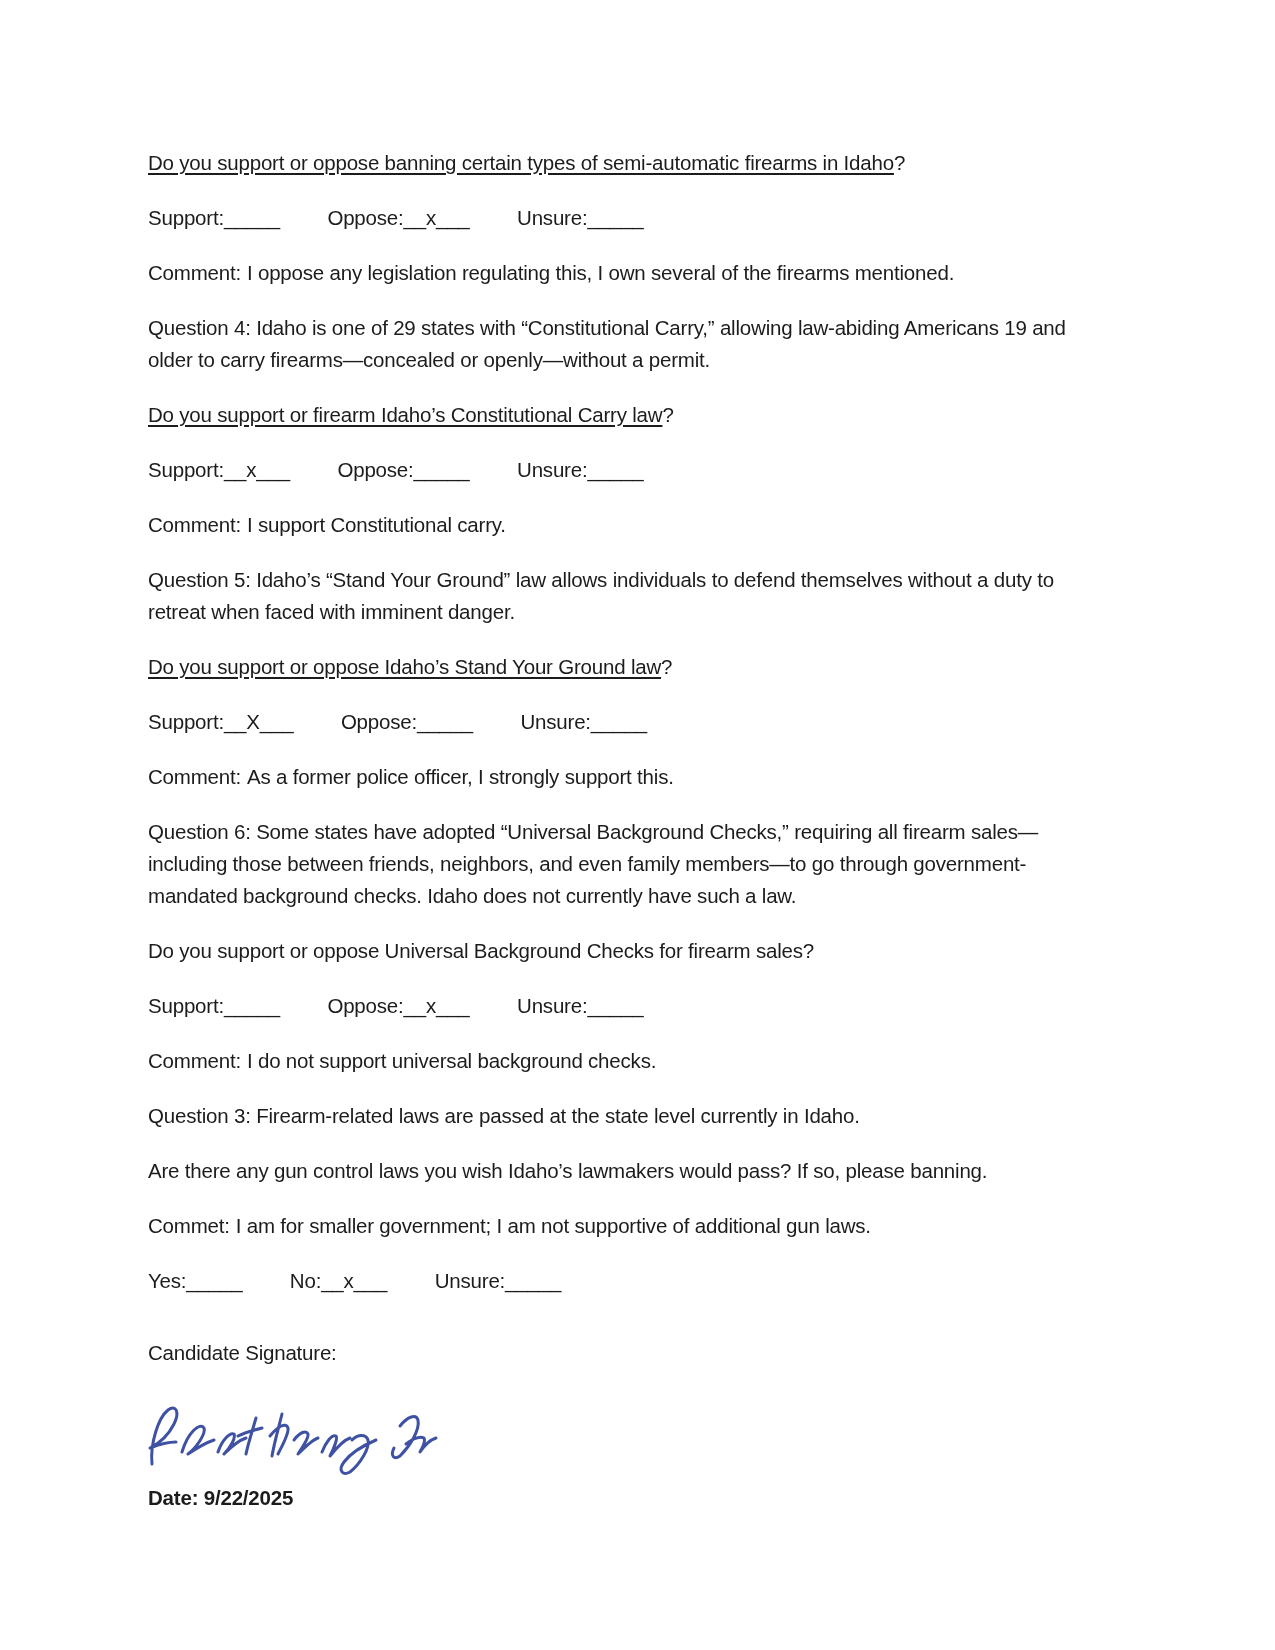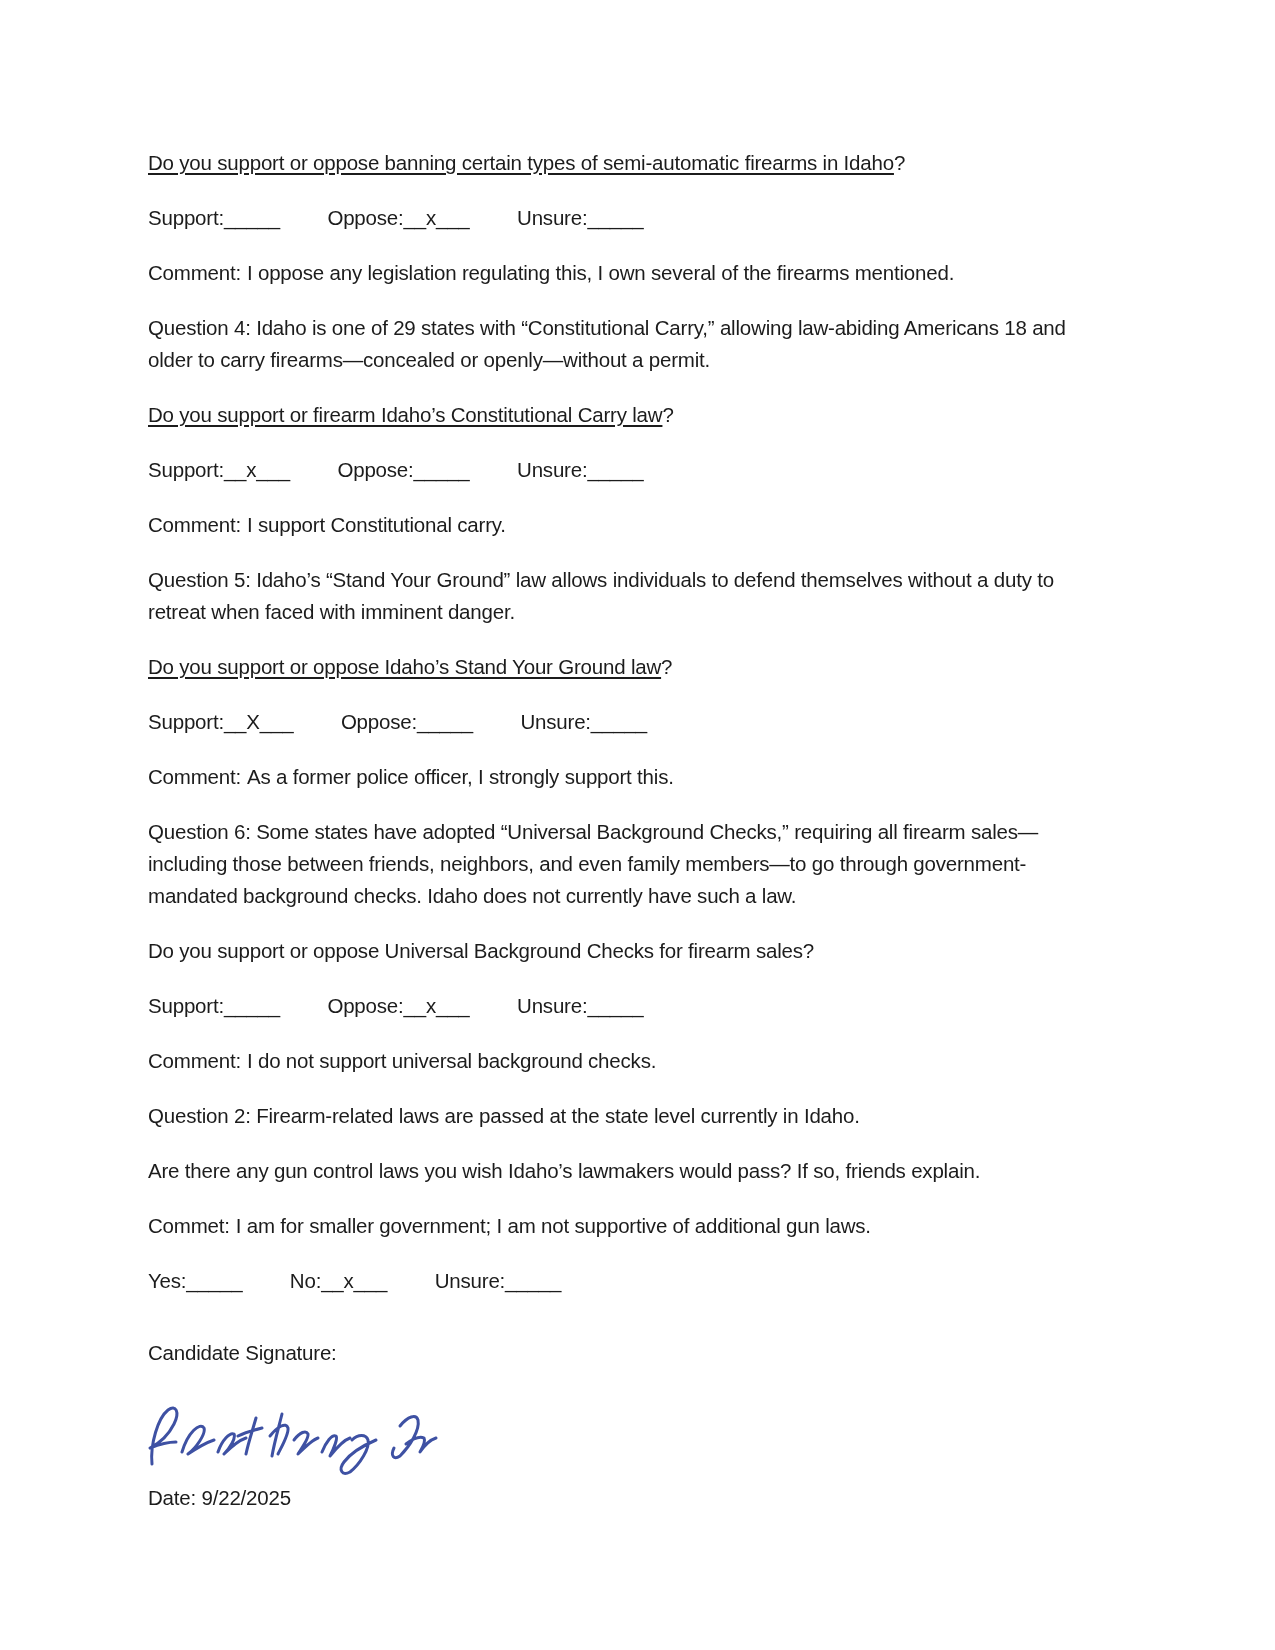--- a/index.html
+++ b/index.html
@@ -29,39 +29,39 @@
   .sig-block { margin-top: 40px; }
   .sig-label { margin-bottom: 4px; }
   .sig-svg { display: block; margin: 2px 0 0 -6px; }
   .sig-svg path {
     fill: none;
     stroke: var(--ink, #3e51a3);
     stroke-width: 3;
     stroke-linecap: round;
     stroke-linejoin: round;
   }
-  .date-line { margin-top: 4px; }
+  .date-line { margin-top: 4px; font-weight: bold; }
 </style>
 </head>
 <body style="color: rgb(28, 28, 28);">
 
 <div class="page">
 
   <section>
     <p class="line"><span class="b u">Do you support or oppose banning certain types of semi-automatic firearms in Idaho</span><span>?</span></p>
     <p class="line answers">
       <span class="field">Support:_____</span>
       <span class="field">Oppose:__x___</span>
       <span class="field">Unsure:_____</span>
     </p>
     <p class="line"><span>Comment:</span><span class="b comment-text">I oppose any legislation regulating this, I own several of the firearms mentioned.</span></p>
   </section>
 
   <section>
-    <p class="line"><span class="b">Question 4</span><span>: Idaho is one of 29 states with “Constitutional Carry,” allowing law-abiding Americans 18 and older to carry firearms—concealed or openly—without a permit.</span></p>
+    <p class="line"><span class="b">Question 4</span><span>: Idaho is one of 29 states with “Constitutional Carry,” allowing law-abiding Americans 19 and older to carry firearms—concealed or openly—without a permit.</span></p>
     <p class="line"><span class="b u">Do you support or firearm Idaho’s Constitutional Carry law</span><span>?</span></p>
     <p class="line answers">
       <span class="field">Support:__x___</span>
       <span class="field">Oppose:_____</span>
       <span class="field">Unsure:_____</span>
     </p>
     <p class="line"><span>Comment:</span><span class="comment-text">I support Constitutional carry.</span></p>
   </section>
 
   <section>
@@ -80,22 +80,22 @@
     <p class="line"><span class="b">Do you support or oppose Universal Background Checks for firearm sales?</span><span></span></p>
     <p class="line answers">
       <span class="field">Support:_____</span>
       <span class="field">Oppose:__x___</span>
       <span class="field">Unsure:_____</span>
     </p>
     <p class="line"><span>Comment:</span><span class="b comment-text">I do not support universal background checks.</span></p>
   </section>
 
   <section>
-    <p class="line"><span class="b">Question 2</span><span>: Firearm-related laws are passed at the state level currently in Idaho.</span></p>
-    <p class="line"><span class="b">Are there any gun control laws you wish Idaho’s lawmakers would pass</span><span>? If so, friends explain.</span></p>
+    <p class="line"><span class="b">Question 3</span><span>: Firearm-related laws are passed at the state level currently in Idaho.</span></p>
+    <p class="line"><span class="b">Are there any gun control laws you wish Idaho’s lawmakers would pass</span><span>? If so, please banning.</span></p>
     <p class="line"><span>Commet:</span><span class="b comment-text">I am for smaller government; I am not supportive of additional gun laws.</span></p>
     <p class="line answers">
       <span class="field">Yes:_____</span>
       <span class="field">No:__x___</span>
       <span class="field">Unsure:_____</span>
     </p>
   </section>
 
   <section class="sig-block">
     <p class="line sig-label">Candidate Signature:</p>

